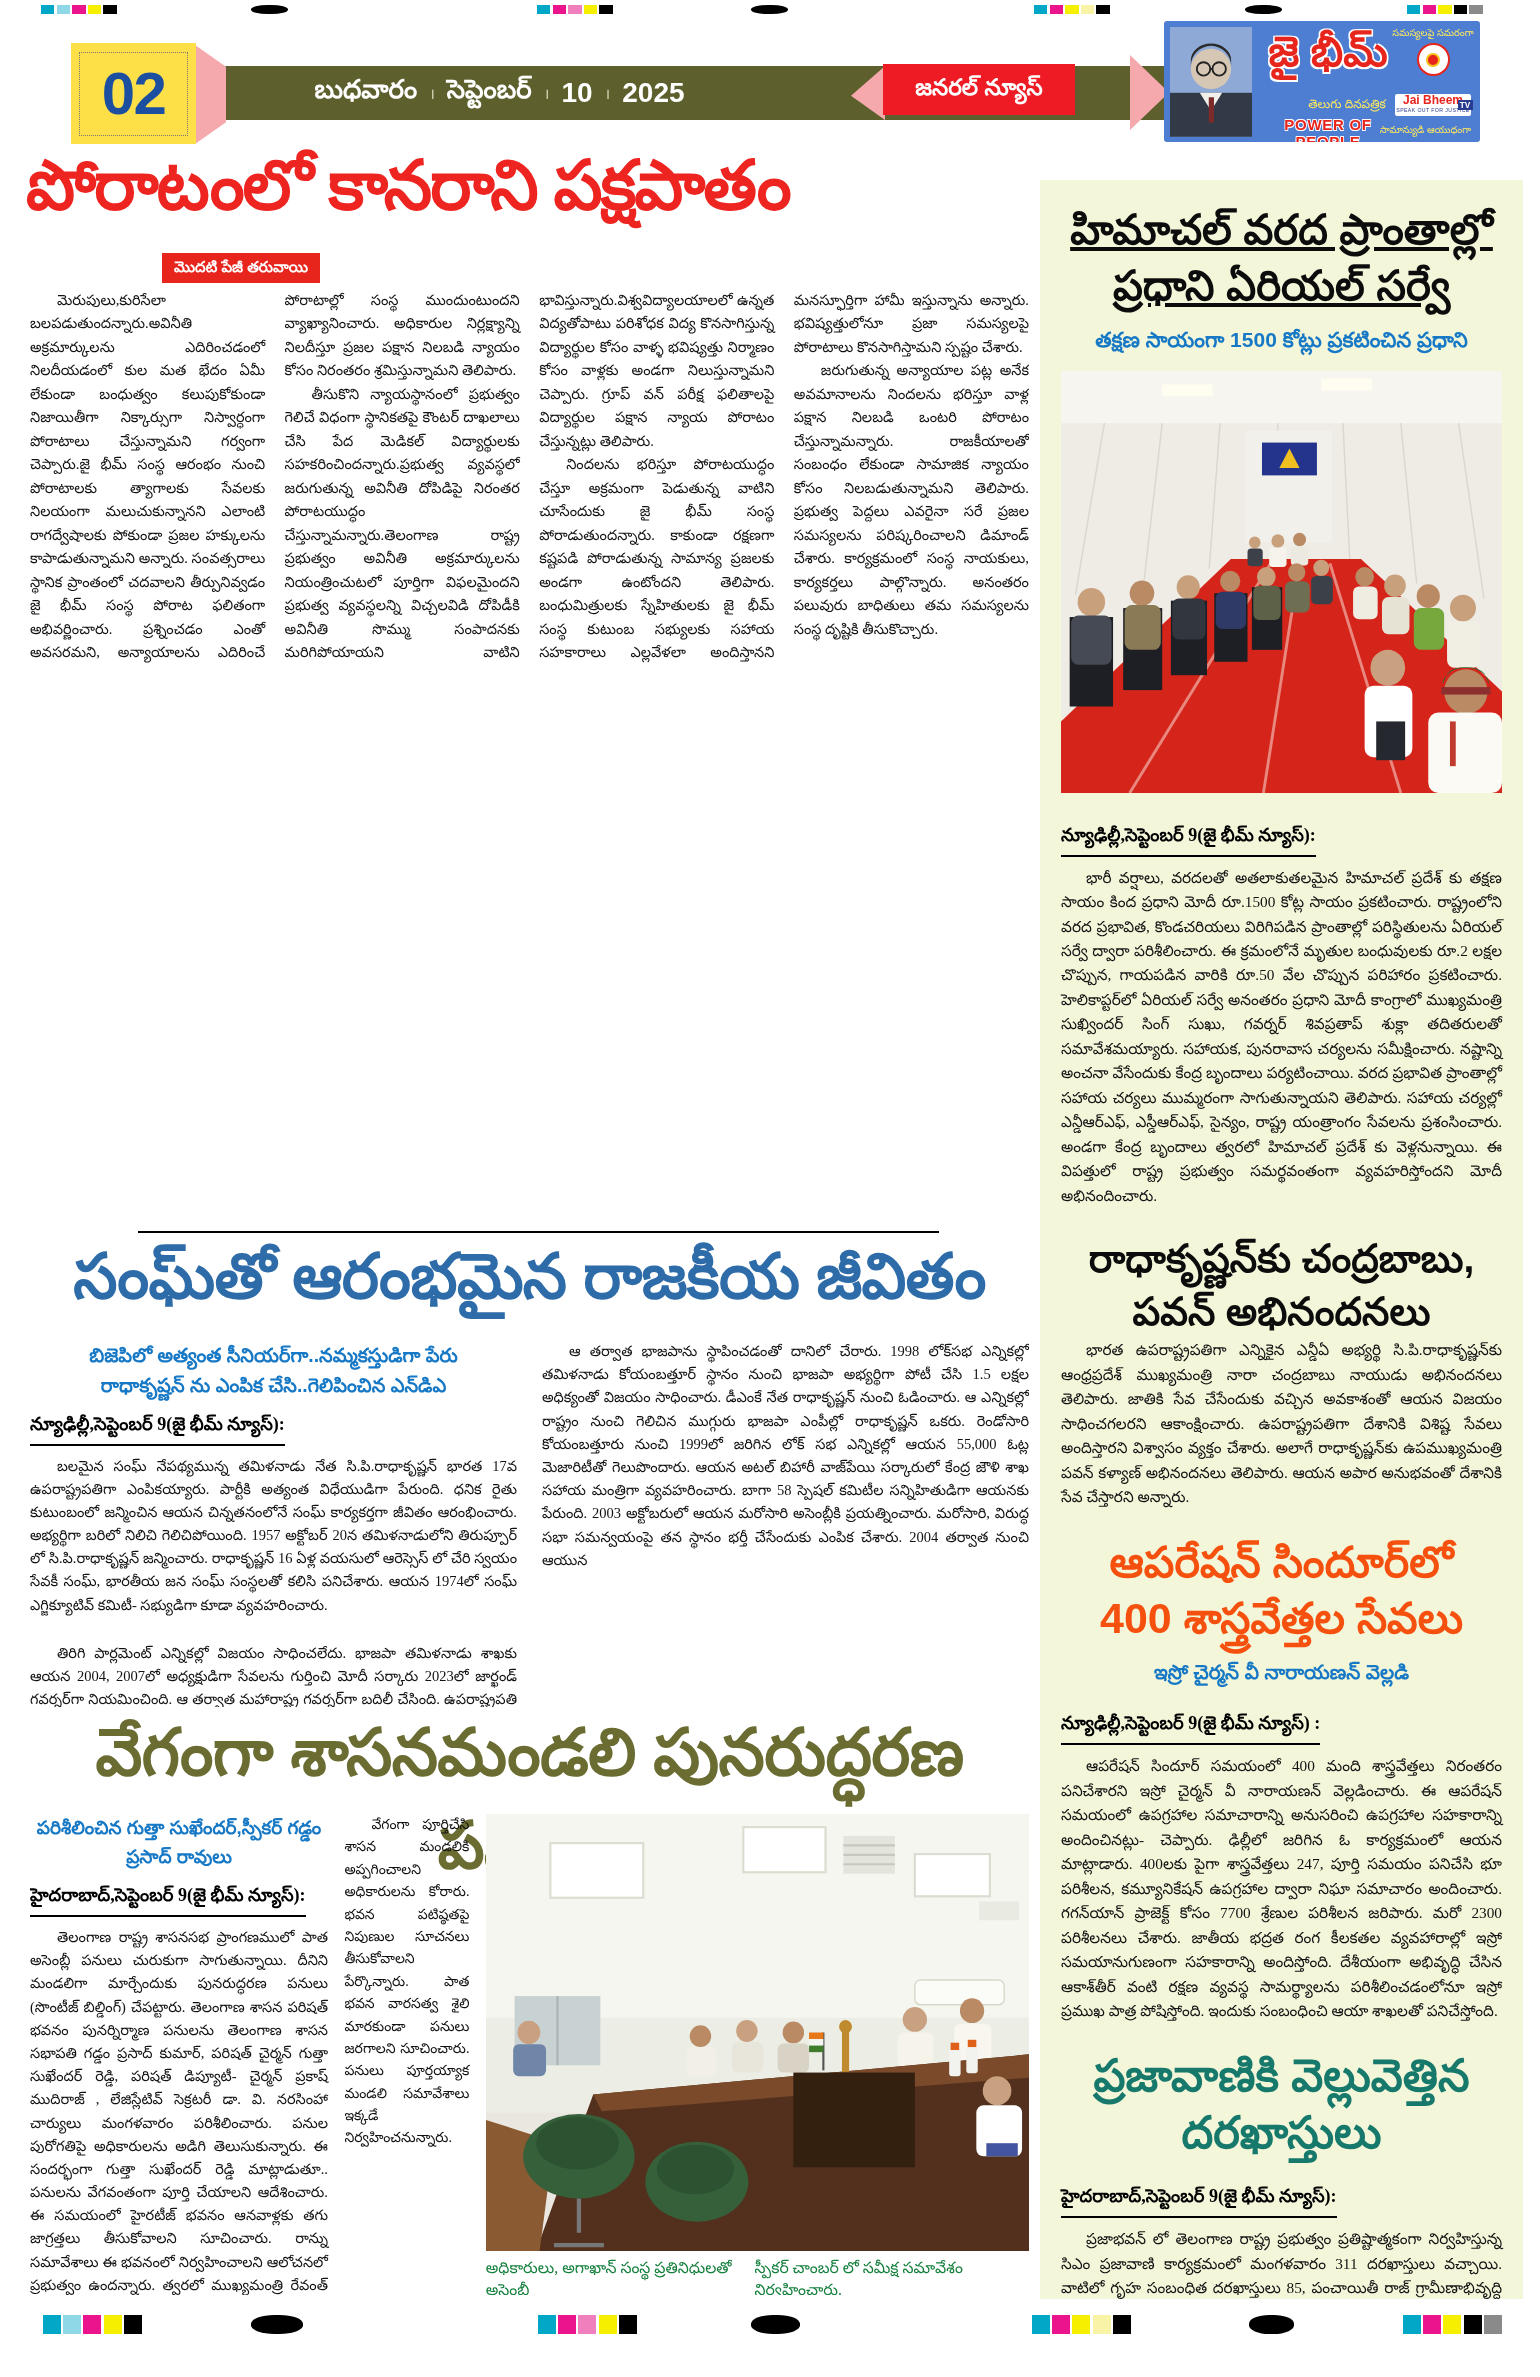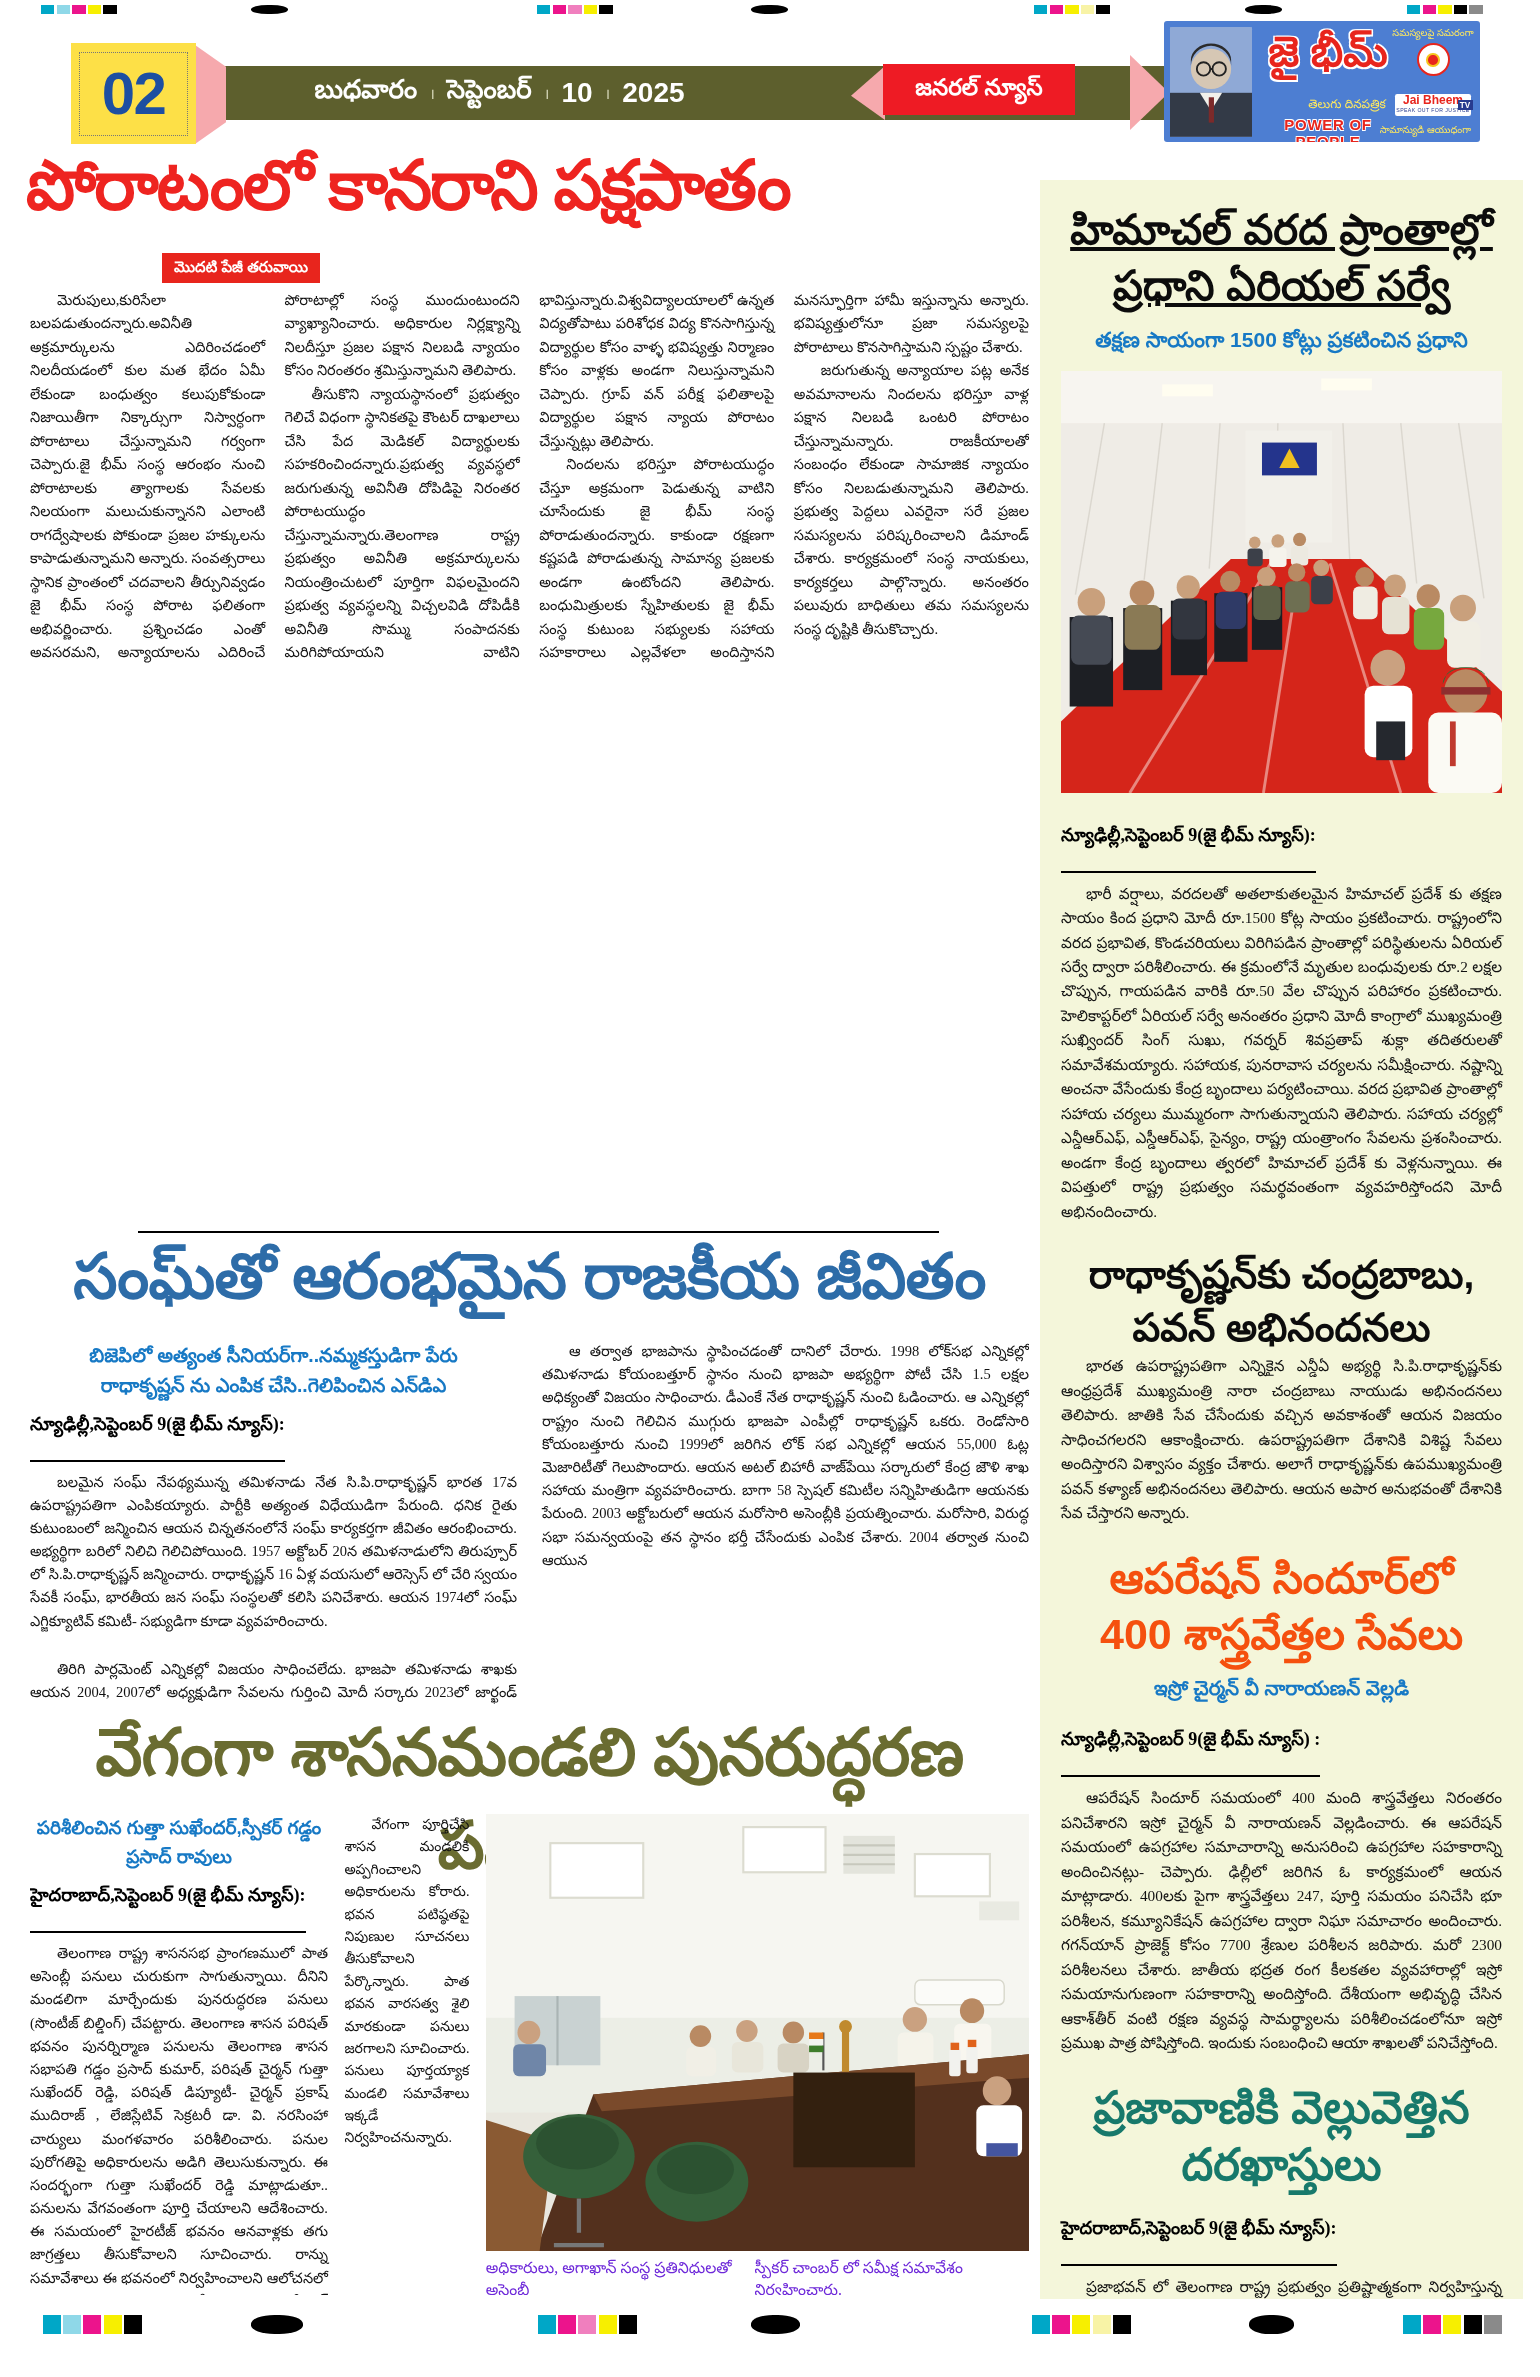--- a/index.html
+++ b/index.html
@@ -59,31 +59,31 @@
   .lead-body { position:absolute; top:289px; left:30px; width:999px; height:933px; column-count:4; column-gap:19.4px;
     font-size:14.5px; line-height:1.62; text-align:justify; color:#111; overflow:hidden; }
   .lead-body p, .bodytext p { text-indent:27px; }
   .rule { position:absolute; top:1231px; left:138px; width:801px; height:2.2px; background:#000; }
 
   
   .sangh-headline { position:absolute; top:1240px; left:30px; width:999px; text-align:center;
     font-family:"Liberation Sans","DejaVu Sans",sans-serif; font-size:63px; font-weight:800; color:#2d6ca8; letter-spacing:-0.7px; }
   .sangh-grid { position:absolute; top:1340px; left:30px; width:999px; height:367px; display:grid; grid-template-columns:1fr 1fr; gap:25px; overflow:hidden; }
   .subhead-blue { color:#1779c5; font-family:"Liberation Sans","DejaVu Sans",sans-serif; font-weight:bold; font-size:19.4px; text-align:center; line-height:1.55; }
-  .byline { display:inline-block; font-weight:bold; font-size:18px; color:#000; border-bottom:2.2px solid #000; padding-bottom:21px; margin:13.4px 0 9px 0; }
+  .byline { display:inline-block; font-weight:bold; font-size:18px; color:#000; border-bottom:2.2px solid #000; padding-bottom:5px; margin:13.4px 0 9px 0; }
   .bodytext { font-size:14.5px; line-height:1.6; text-align:justify; color:#111; }
 
   
   .assembly-headline { position:absolute; top:1714px; left:30px; width:999px; text-align:center;
     font-family:"Liberation Sans","DejaVu Sans",sans-serif; font-size:66px; font-weight:800; color:#6a6c31; letter-spacing:-0.7px; }
   .assembly-grid { position:absolute; top:1814px; left:30px; width:999px; height:481px; display:grid; grid-template-columns:298px 125px 1fr; gap:16.4px; overflow:hidden; }
   .assembly-grid .colA .subhead-blue { font-size:18.6px; }
   .photo-fig { display:flex; flex-direction:column; }
   .photo-fig svg { width:100%; height:437px; display:block; background:#e9e7df; }
-  .caption-row { display:flex; justify-content:space-between; padding-top:7.5px; font-size:15.7px; color:#6d28d9; }
+  .caption-row { display:flex; justify-content:space-between; padding-top:7.5px; font-size:15.7px; color:#15803d; }
 
   
   .sidebar { position:absolute; top:180px; left:1040px; width:483px; height:2119px; background:#f4f6da; padding:22.4px 21px; overflow:hidden; }
   .sb-h1 { text-align:center; font-family:"Liberation Sans","DejaVu Sans",sans-serif; font-weight:900; color:#0c0c0c; font-size:42px; line-height:1.32;text-decoration:underline; }
   .sb-sub { margin-top:10.4px; }
   .sb-photo svg { width:100%; height:422px; display:block; margin-top:15px; background:#ece9e3; }
   .sb-body { font-size:15.3px; line-height:1.6; text-align:justify; color:#111; }
   .sb-body p { text-indent:25px; }
   .sb-story { margin-top:25px; }
   .sb-h2 { text-align:center; font-family:"Liberation Sans","DejaVu Sans",sans-serif; font-weight:900; color:#0c0c0c; font-size:39px; line-height:1.35; }

